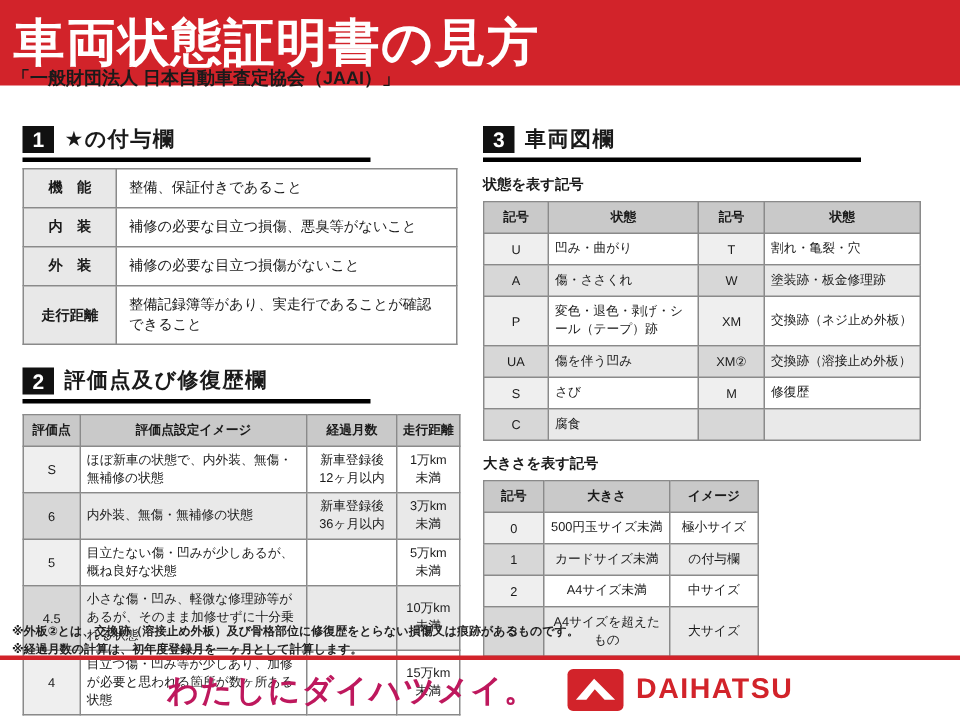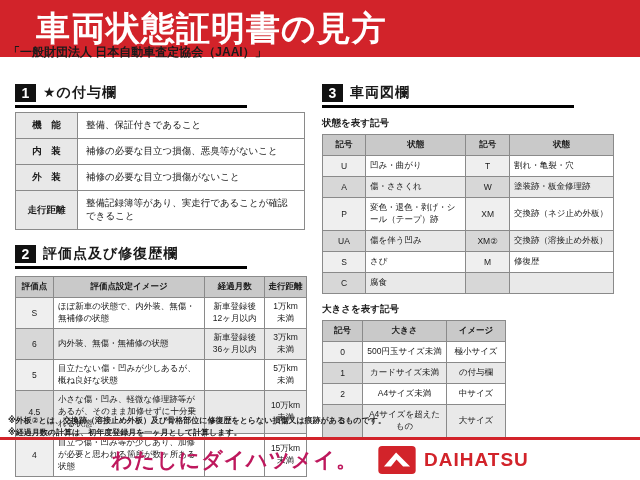--- a/index.html
+++ b/index.html
@@ -3,21 +3,21 @@
 <meta charset="utf-8">
 <style>
   * { margin:0; padding:0; box-sizing:border-box; }
   html,body { width:640px; height:480px; overflow:hidden; background:#fff;
     font-family:"Liberation Sans","DejaVu Sans",sans-serif; color:#1a1a1a; }
   .page { position:relative; width:640px; height:480px; background:#fff; }
 
   
   .header { position:absolute; top:0; left:0; width:640px; height:57px;
     background:#d2232a; display:flex; align-items:center; justify-content:space-between;
-    padding:0 14px 0 36px; }
+    padding:0 14px 0 9px; }
   .header .title { color:#fff; font-size:34px; font-weight:bold; letter-spacing:1px; }
   .header .edition { color:#fff; font-size:30px; font-weight:bold; }
   .subtitle { position:absolute; top:44px; left:8px; font-size:12px; font-weight:bold; }
 
   
   .sec-head { display:flex; align-items:center; gap:7px; border-bottom:3px solid #000;
     padding-bottom:3px; }
   .sec-num { background:#111; color:#fff; min-width:21px; height:18px; font-size:14px;
     font-weight:bold; display:flex; align-items:center; justify-content:center; }
   .sec-title { font-size:14px; font-weight:bold; letter-spacing:1px; }

